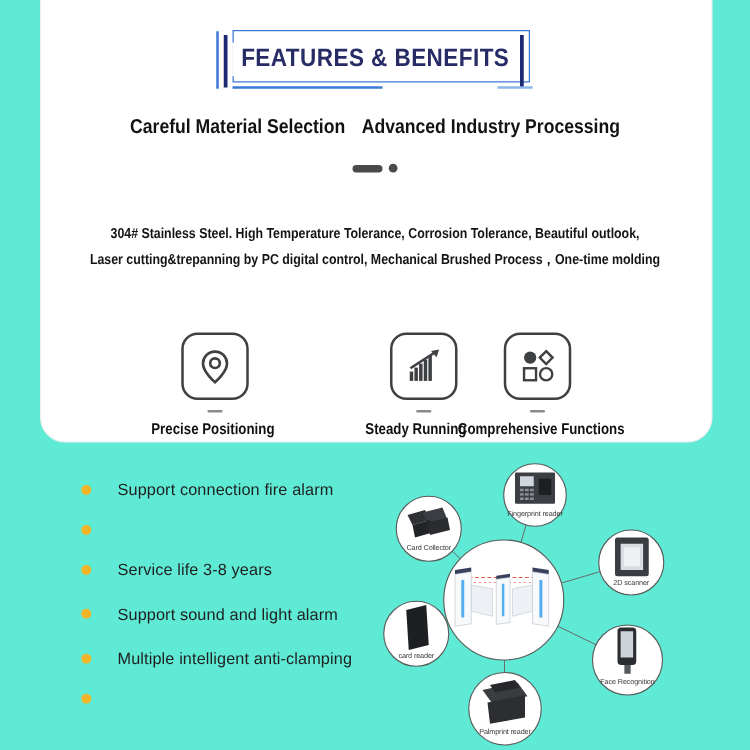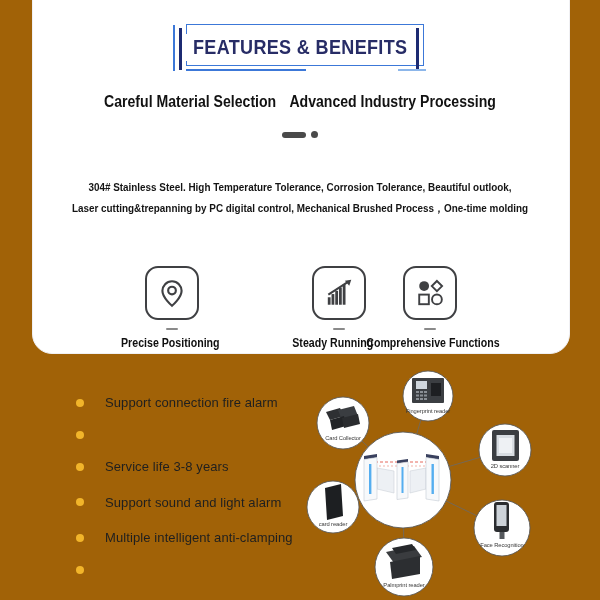--- a/index.html
+++ b/index.html
@@ -1,16 +1,16 @@
 <!DOCTYPE html>
 <html><head>
 <meta charset="utf-8">
 <style>
   html,body{margin:0;padding:0;background:#fff;}
-  .page{position:relative;width:600px;height:600px;background:#a16207;
+  .page{position:relative;width:600px;height:600px;background:#5eead4;
         font-family:"Liberation Sans",sans-serif;overflow:hidden;}
 
   
   .top-card{position:absolute;left:32px;top:-46px;width:536px;height:398px;
             border:1px solid #f0f0f3;border-radius:20px;background:#fff;}
 
   
   .hdr-outline{position:absolute;left:186px;top:24px;width:236px;height:40px;
                border:1.5px solid #3c78d8;}
   .hdr-bar{position:absolute;background:#1c2a72;}
@@ -39,21 +39,21 @@
         transform:scaleX(.86);white-space:nowrap;}
 
   
   .feature{position:absolute;top:266px;}
   .ficon{width:50px;height:50px;border:2.5px solid #3f4043;border-radius:13px;
          margin:0 auto;display:flex;align-items:center;justify-content:center;background:#fff;}
   .fdash{width:12px;height:2px;background:#8a8a8a;border-radius:1px;margin:8px auto 6px;}
   .flabel{font-size:12.5px;font-weight:700;color:#101010;white-space:nowrap;transform:scaleX(.85);}
 
   
-  .bullets{position:absolute;left:64px;top:383px;margin:12px;padding:0;}
+  .bullets{position:absolute;left:64px;top:383px;margin:1px;padding:0;}
   .bullets li{list-style:none;display:flex;align-items:center;margin-bottom:20.5px;}
   .bullets .bdot{width:8px;height:8px;border-radius:50%;background:#f2b52a;margin-right:21px;flex:none;}
   .bullets .btext{font-size:13px;color:#1f1f1f;letter-spacing:.1px;white-space:nowrap;}
 
   
   .diagram{position:absolute;left:280px;top:360px;width:280px;height:240px;}
   .node-label{font-size:5.8px;fill:#3a3a3a;text-anchor:middle;letter-spacing:-.1px;}
 </style>
 </head>
 <body>

